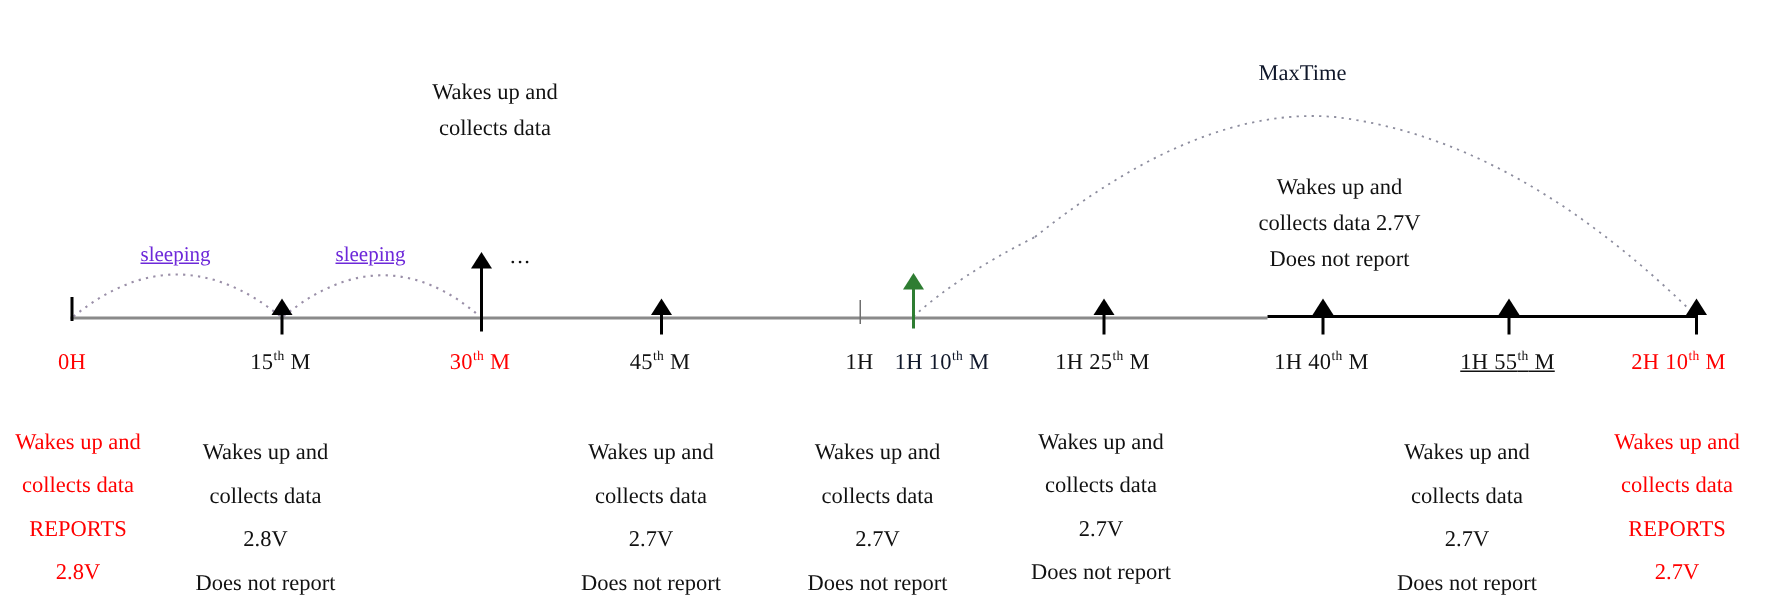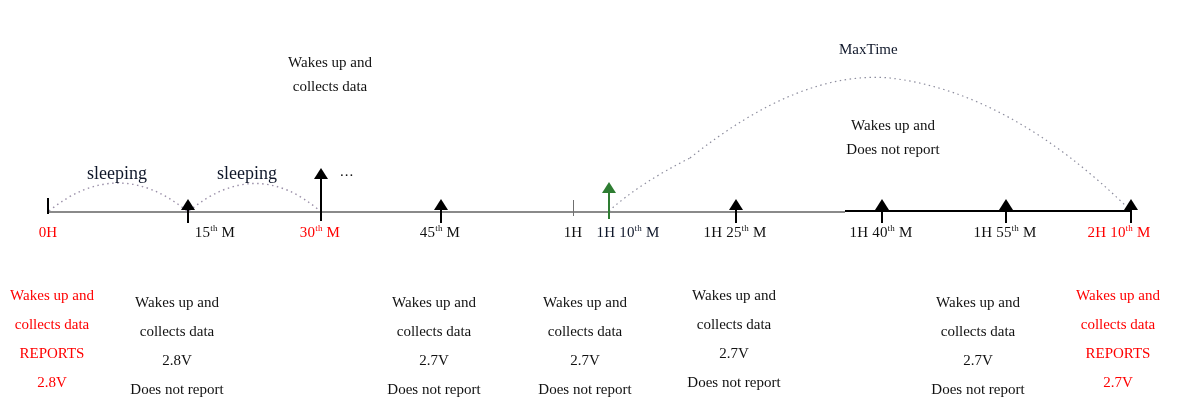--- a/index.html
+++ b/index.html
@@ -81,45 +81,46 @@
     border-left: 7px solid transparent;
     border-right: 7px solid transparent;
     border-bottom: 11px solid #000000;
   }
   .up-arrow.green .stem { background: #2e7d32; }
   .up-arrow.green .head { border-bottom-color: #2e7d32; }
 
   
   .axis-label {
     position: absolute;
-    top: 223px;
+    top: 233px;
     font-size: 15px;
     line-height: 18px;
     white-space: nowrap;
     transform: translateX(-50%);
     letter-spacing: 0.2px;
   }
   .axis-label sup {
     font-size: 9px;
     vertical-align: super;
     line-height: 0;
   }
   .lbl-red   { color: #ff0000; }
   .lbl-black { color: #111111; }
   .lbl-green { color: #0f172a; }
 
   
   .arc-svg { position: absolute; left: 0; top: 0; pointer-events: none; }
 
   .sleep-label {
     position: absolute;
-    font-size: 18px;
-    color: #0f172a;
+    font-size: 14px;
+    color: #6d28d9;
     white-space: nowrap;
     transform: translateX(-50%);
+    text-decoration: underline;
   }
 
   
   .top-note {
     position: absolute;
     text-align: center;
     font-size: 15px;
     line-height: 24px;
     white-space: nowrap;
     transform: translateX(-50%);
@@ -220,45 +221,46 @@
   <div class="up-arrow abs" style="left:999px; top:199px;">
     <div class="head"></div>
       <div class="stem" style="height:19px;"></div>
   </div>
   <div class="up-arrow abs" style="left:1124px; top:199px;">
     <div class="head"></div>
       <div class="stem" style="height:19px;"></div>
   </div>
 
   <div class="axis-label lbl-red" style="left:48px;">0H</div>
-  <div class="axis-label lbl-black" style="left:187px;margin-left:28px;">15<sup>th</sup> M</div>
+  <div class="axis-label lbl-black" style="left:187px;">15<sup>th</sup> M</div>
   <div class="axis-label lbl-red" style="left:320px;font-family:Liberation Serif, serif;">30<sup>th</sup> M</div>
   <div class="axis-label lbl-black" style="left:440px;">45<sup>th</sup> M</div>
   <div class="axis-label lbl-black" style="left:573px;">1H</div>
   <div class="axis-label lbl-green" style="left:628px;">1H 10<sup>th</sup> M</div>
   <div class="axis-label lbl-black" style="left:735px;">1H 25<sup>th</sup> M</div>
   <div class="axis-label lbl-black" style="left:881px;">1H 40<sup>th</sup> M</div>
-  <div class="axis-label lbl-black" style="left:1005px;">1H 55<sup>th</sup> M</div>
+  <div class="axis-label lbl-black" style="left:1005px;text-decoration:underline;">1H 55<sup>th</sup> M</div>
   <div class="axis-label lbl-red" style="left:1119px;">2H 10<sup>th</sup> M</div>
 
   <div class="sleep-label" style="left:117px; top:163px;">sleeping</div>
   <div class="sleep-label" style="left:247px; top:163px;">sleeping</div>
 
   <div class="ellipsis" style="left:340px; top:163px;">...</div>
 
   <div class="top-note" style="left:330px; top:50px;">
     <span class="blk">Wakes up and</span>
     <span class="blk">collects data</span>
   </div>
 
 
   <div class="maxtime-label">MaxTime</div>
 
   <div class="top-note" style="left:893px; top:113px;">
     <span class="blk">Wakes up and</span>
+    <span class="blk">collects data 2.7V</span>
     <span class="blk">Does not report</span>
   </div>
 
   <div class="evt-col red" style="left:52px; top:281px;">
     <span>Wakes up and</span>
     <span>collects data</span>
     <span>REPORTS</span>
     <span>2.8V</span>
   </div>
 

